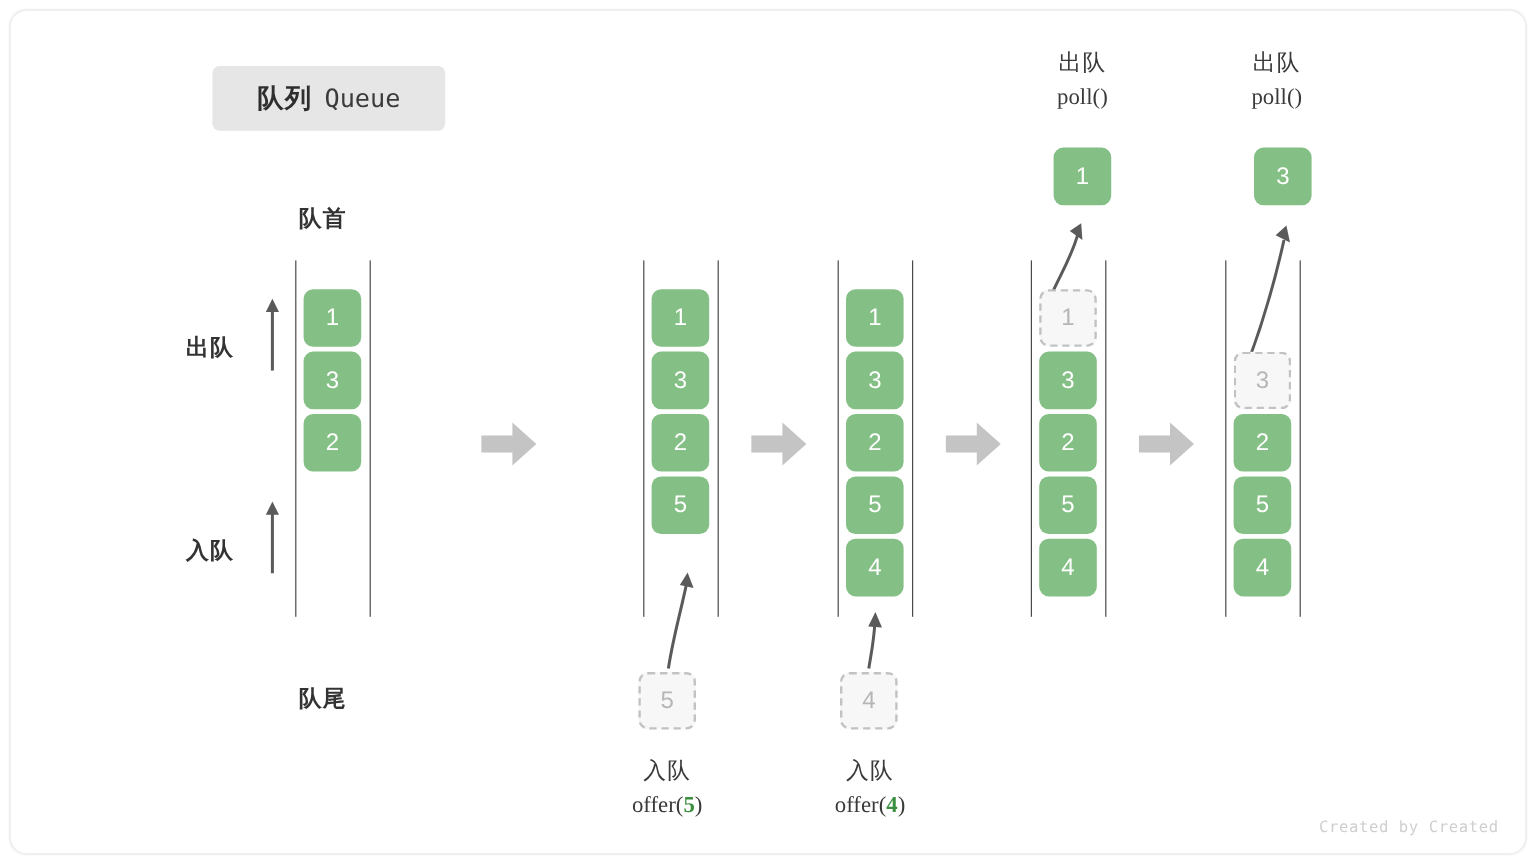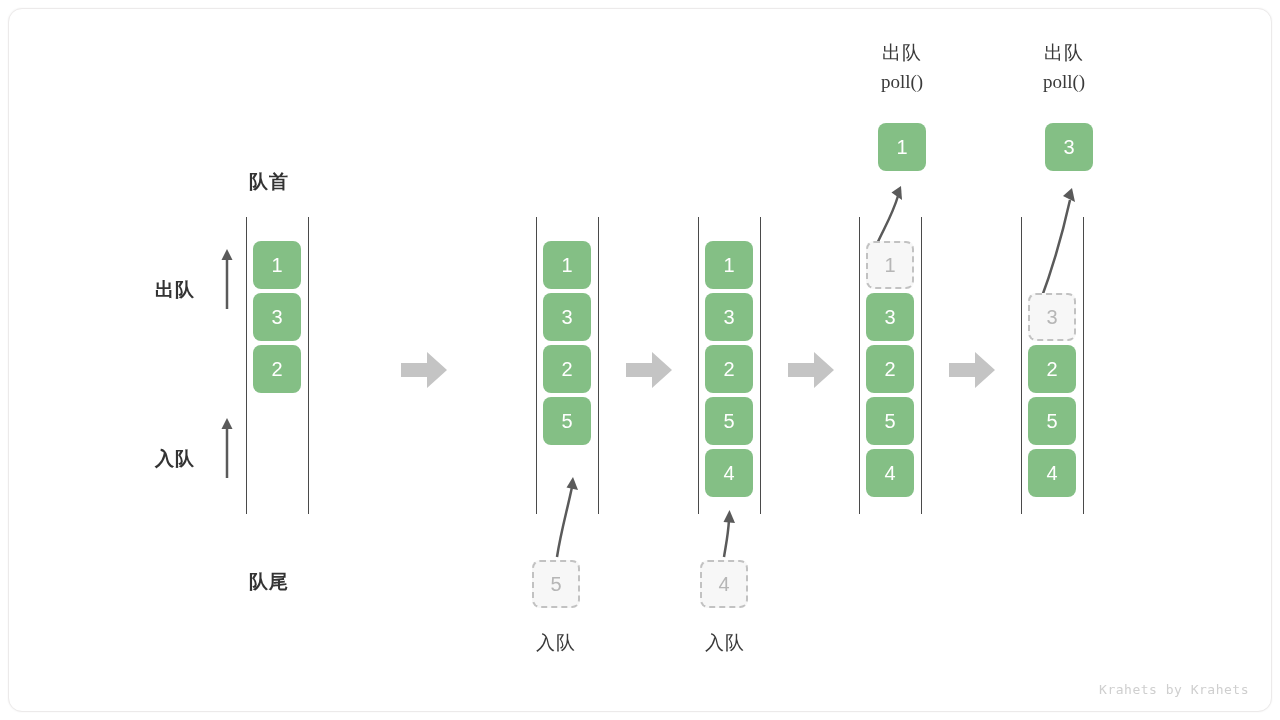--- a/index.html
+++ b/index.html
@@ -95,20 +95,24 @@
     font-family: "DejaVu Sans Mono", "Liberation Mono", monospace;
     font-size: 13px; color: #cfcfcf;
     letter-spacing: 0.5px;
   }
 </style>
 </head>
 <body>
 
 <div id="card">
 
+  <div class="abs" id="title-chip">
+    <span class="cn">队列</span>
+    <span class="en">Queue</span>
+  </div>
 
   <div class="abs cn-bold" style="left:240px; top:160px;">队首</div>
   <div class="abs cn-bold" style="left:240px; top:560px;">队尾</div>
 
   <div class="abs cn-bold" style="left:146px; top:268px;">出队</div>
   <div class="abs" style="left:210px; top:238px;">
     <svg class="side-arrow" viewBox="0 0 16 62">
       <line x1="8" y1="62" x2="8" y2="10" stroke="#5a5a5a" stroke-width="2.5"></line>
       <path d="M8 2 L13.5 13 L2.5 13 Z" fill="#5a5a5a"></path>
     </svg>
@@ -161,20 +165,21 @@
 
   <svg class="abs" style="left:520px; top:430px;" width="80" height="125" viewBox="0 0 80 125">
     <path d="M28 118 C 32 92, 38 72, 43 48" stroke="#5a5a5a" stroke-width="2.5" fill="none"></path>
     <path d="M44 38 L49 51 L37.5 48.5 Z" fill="#5a5a5a"></path>
   </svg>
   <div class="abs cell ghost" style="left:523px; top:551px;">
       <span>5</span>
     </div>
   <div class="abs op-label" style="left:447px; top:620px; width:200px;">
     <div class="cn">入队</div>
+    <div class="code"><span>offer(</span><span class="arg">5</span><span>)</span></div>
   </div>
 
   <div class="abs" style="left:617px; top:341px;">
     <svg class="step-arrow" viewBox="0 0 46 40">
       <path d="M0 13 H26 V2 L46 20 L26 38 V27 H0 Z" fill="#c4c4c4"></path>
     </svg>
   </div>
 
   <div class="abs" style="left:689px; top:208px; width:64px; height:297px;">
     <div class="abs rail" style="left:0px; top:0px; height:297px;"></div>
@@ -197,20 +202,21 @@
   </div>
   <svg class="abs" style="left:690px; top:485px;" width="70" height="70" viewBox="0 0 70 70">
     <path d="M25 63 C 27 50, 29 42, 30 26" stroke="#5a5a5a" stroke-width="2.5" fill="none"></path>
     <path d="M30.5 16 L36 29 L24.5 28 Z" fill="#5a5a5a"></path>
   </svg>
   <div class="abs cell ghost" style="left:691px; top:551px;">
       <span>4</span>
     </div>
   <div class="abs op-label" style="left:616px; top:620px; width:200px;">
     <div class="cn">入队</div>
+    <div class="code"><span>offer(</span><span class="arg">4</span><span>)</span></div>
   </div>
 
   <div class="abs" style="left:779px; top:341px;">
     <svg class="step-arrow" viewBox="0 0 46 40">
       <path d="M0 13 H26 V2 L46 20 L26 38 V27 H0 Z" fill="#c4c4c4"></path>
     </svg>
   </div>
 
   <div class="abs op-label" style="left:793px; top:30px; width:200px;">
     <div class="cn">出队</div>
@@ -273,15 +279,15 @@
         <span>2</span>
       </div>
     <div class="abs cell filled" style="left:7px; top:180px;">
         <span>5</span>
       </div>
     <div class="abs cell filled" style="left:7px; top:232px;">
         <span>4</span>
       </div>
   </div>
 
-  <div class="abs" id="credit">Krahets by Krahets</div>
+  <div class="abs" id="credit">Created by Created</div>
 
 </div>
 
 </body></html>

